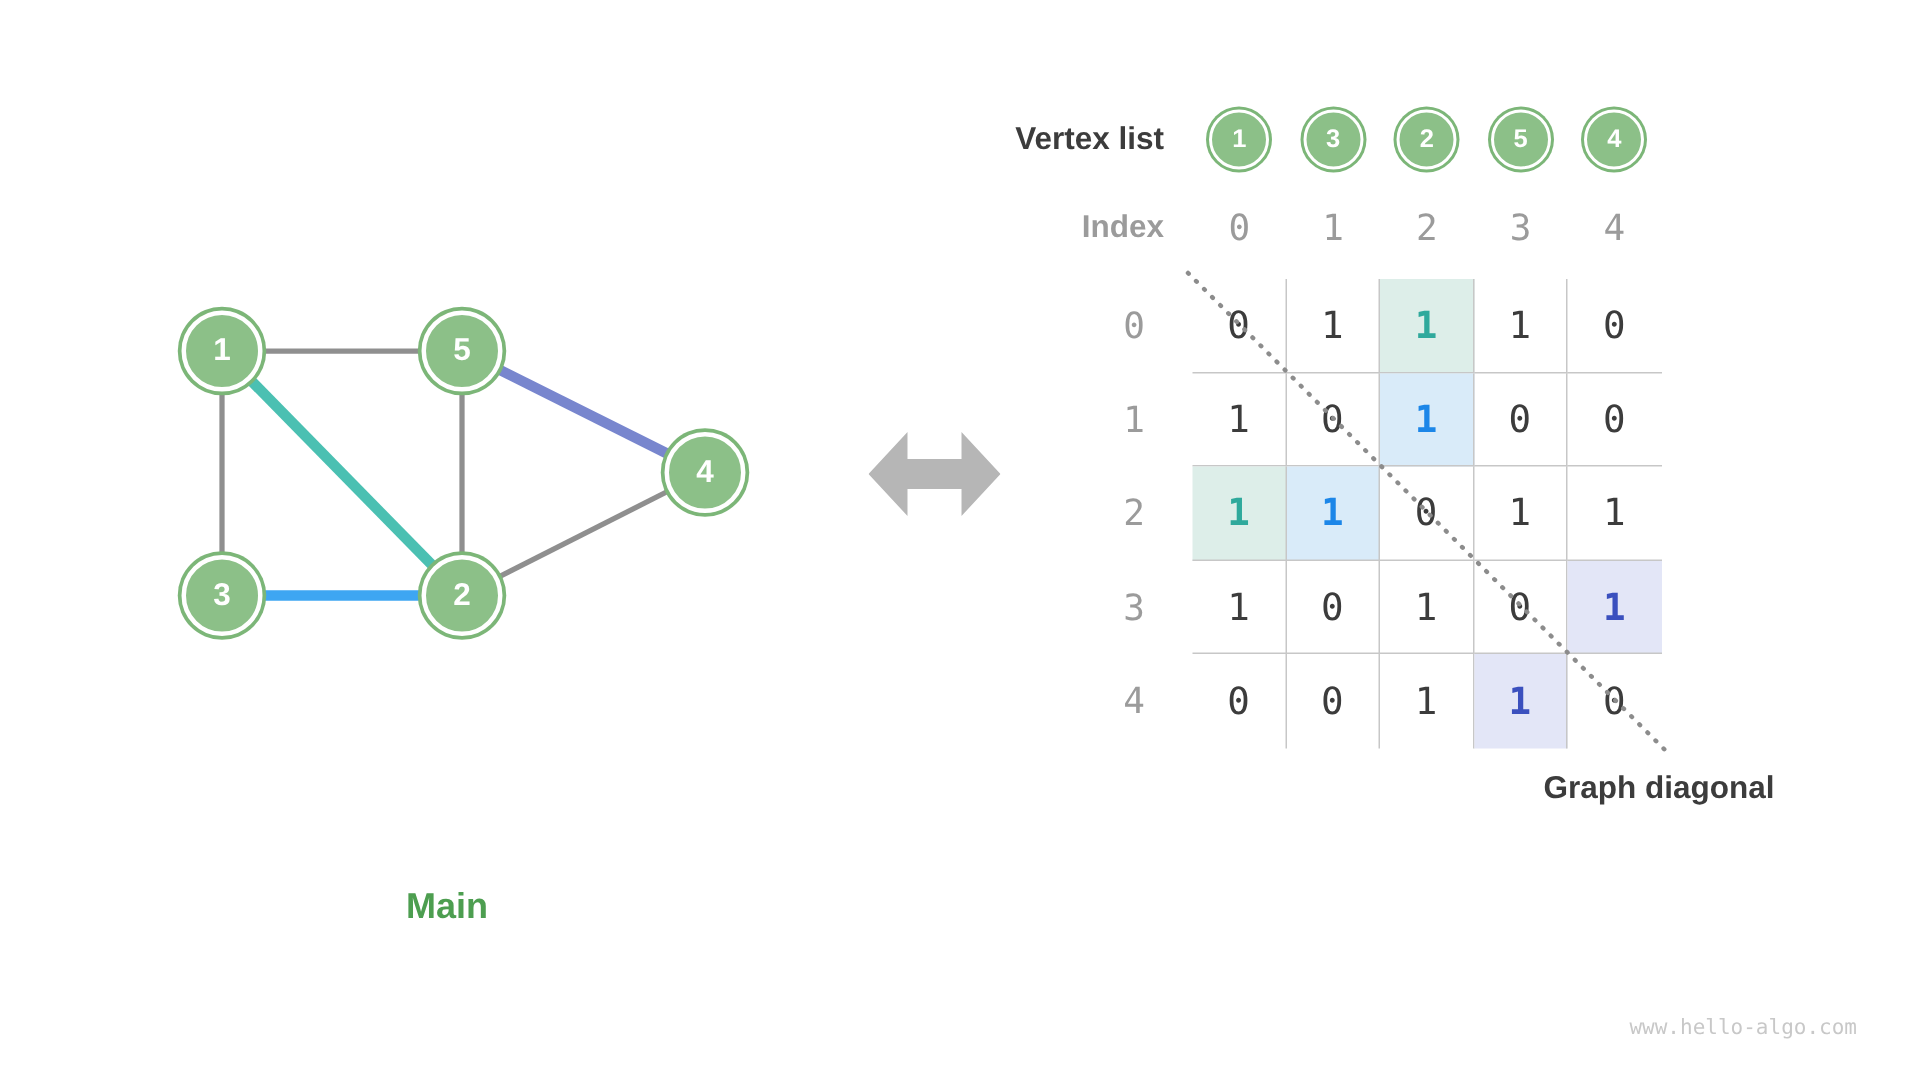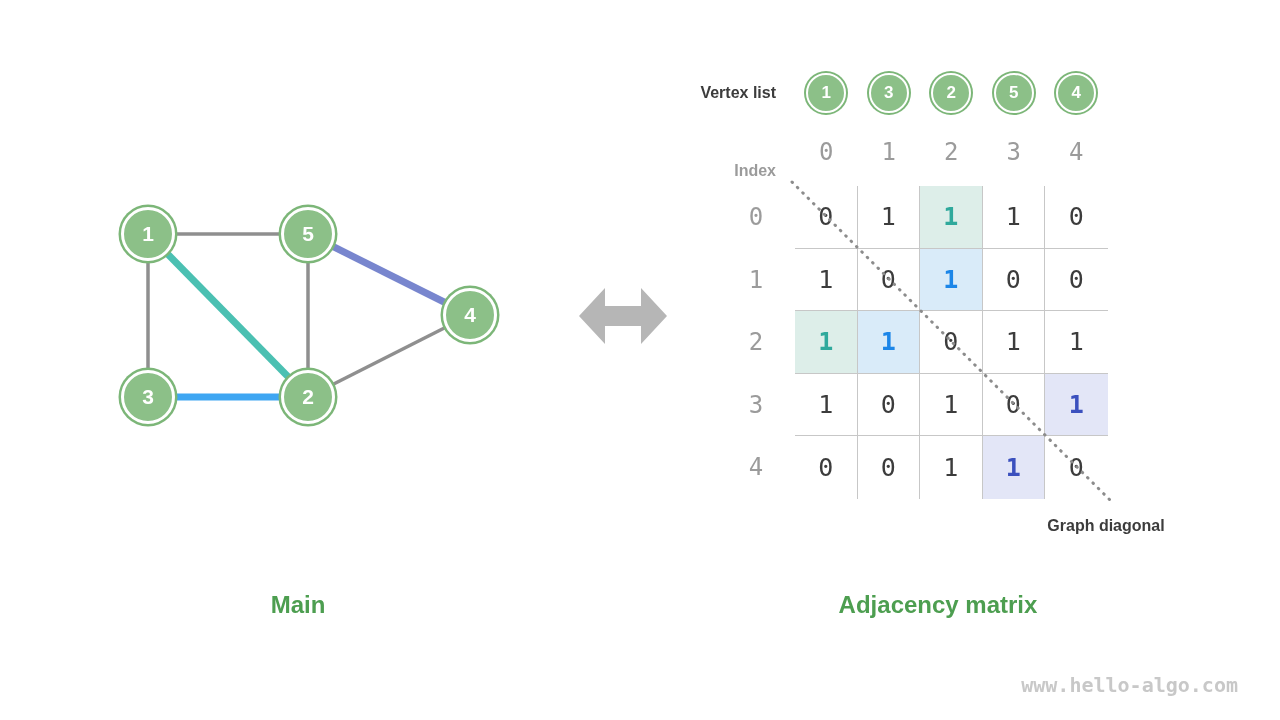--- a/index.html
+++ b/index.html
@@ -32,43 +32,42 @@
     width: 40px; height: 40px;
     border-radius: 50%;
     border: 2.5px solid #ffffff;
     display: flex; align-items: center; justify-content: center;
     color: #ffffff; font-weight: bold; font-size: 17px;
   }
 
   .center-xy { transform: translate(-50%, -50%); }
   .center-y  { transform: translateY(-50%); }
 
-  .side-label { font-weight: bold; font-size: 16px; white-space: nowrap; }
+  .side-label { font-weight: bold; font-size: 21px; white-space: nowrap; }
 
   .idx-digit, .row-digit {
     position: absolute;
     font-family: "DejaVu Sans Mono", monospace;
     font-size: 24px;
     transform: translate(-50%, -50%);
   }
 
   .matrix-cell {
     position: absolute;
     display: flex; align-items: center; justify-content: center;
     font-family: "DejaVu Sans Mono", monospace;
     font-size: 25px;
   }
 
   .title { font-weight: bold; font-size: 24px; white-space: nowrap; }
 
   .watermark {
     font-family: "DejaVu Sans Mono", monospace;
-    font-size: 20px;
+    font-size: 14px;
     white-space: nowrap;
-    font-weight: bold;
   }
 </style>
 </head>
 <body>
 
 <div class="canvas">
 
   <svg class="layer" id="edges-svg" width="1280" height="720" viewBox="0 0 1280 720">
       <line x1="148" y1="234" x2="308" y2="234" stroke="#8F8F8F" stroke-width="3.5"></line>
       <line x1="148" y1="234" x2="148" y2="397" stroke="#8F8F8F" stroke-width="3.5"></line>
@@ -93,21 +92,21 @@
 
   <div class="abs side-label center-y" id="vertex-list-label" style="right: 504px; top: 93px; color: rgb(60, 60, 60);">Vertex list</div>
   <div id="vertex-circles">
       <div class="vcircle" style="left: 806.25px; top: 73px; background: rgb(140, 192, 136); box-shadow: rgb(124, 182, 120) 0px 0px 0px 2px;">1</div>
       <div class="vcircle" style="left: 868.75px; top: 73px; background: rgb(140, 192, 136); box-shadow: rgb(124, 182, 120) 0px 0px 0px 2px;">3</div>
       <div class="vcircle" style="left: 931.25px; top: 73px; background: rgb(140, 192, 136); box-shadow: rgb(124, 182, 120) 0px 0px 0px 2px;">2</div>
       <div class="vcircle" style="left: 993.75px; top: 73px; background: rgb(140, 192, 136); box-shadow: rgb(124, 182, 120) 0px 0px 0px 2px;">5</div>
       <div class="vcircle" style="left: 1056.25px; top: 73px; background: rgb(140, 192, 136); box-shadow: rgb(124, 182, 120) 0px 0px 0px 2px;">4</div>
     </div>
 
-  <div class="abs side-label center-y" id="index-label" style="right: 504px; top: 152px; color: rgb(155, 155, 155); margin-top: 19px;">Index</div>
+  <div class="abs side-label center-y" id="index-label" style="right: 504px; top: 152px; color: rgb(155, 155, 155);">Index</div>
   <div id="index-row">
       <span class="idx-digit" style="left: 826.25px; top: 152px; color: rgb(155, 155, 155);">0</span>
       <span class="idx-digit" style="left: 888.75px; top: 152px; color: rgb(155, 155, 155);">1</span>
       <span class="idx-digit" style="left: 951.25px; top: 152px; color: rgb(155, 155, 155);">2</span>
       <span class="idx-digit" style="left: 1013.75px; top: 152px; color: rgb(155, 155, 155);">3</span>
       <span class="idx-digit" style="left: 1076.25px; top: 152px; color: rgb(155, 155, 155);">4</span>
     </div>
 
   <div id="row-labels">
       <span class="row-digit" style="left: 756px; top: 217.25px; color: rgb(155, 155, 155);">0</span>
@@ -145,17 +144,16 @@
       <div class="matrix-cell" style="left: 1045px; top: 436px; width: 62.5px; height: 62.5px; color: rgb(60, 60, 60);">0</div>
     </div>
 
   <svg class="layer" width="1280" height="720" viewBox="0 0 1280 720">
     <line id="diag-line" x1="792" y1="182" x2="1114" y2="504" stroke-width="3" stroke-linecap="round" stroke-dasharray="0.6 7" stroke="#8C8C8C"></line>
   </svg>
 
   <div class="abs side-label center-xy" id="main-diagonal-label" style="left: 1106px; top: 526px; color: rgb(60, 60, 60);">Graph diagonal</div>
 
   <div class="abs title center-xy" id="graph-title" style="left: 298px; top: 605px; color: rgb(77, 158, 80);">Main</div>
-  <div class="abs title center-xy" id="matrix-title" style="left: 938px; top: 605px; color: rgb(77, 158, 80);">Adjacency matrix</div>
 
   <div class="abs watermark center-y" id="watermark" style="right: 42px; top: 685px; color: rgb(200, 200, 200);">www.hello-algo.com</div>
 
 </div>
 
 </body></html>

